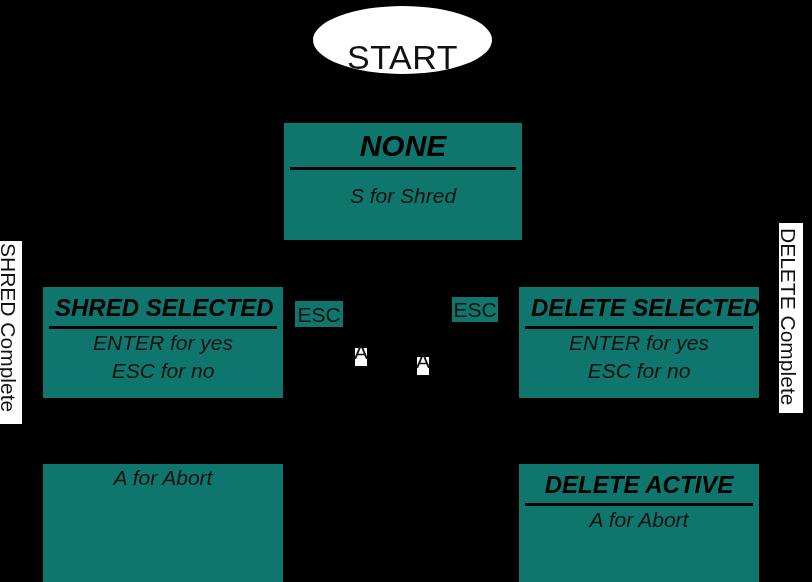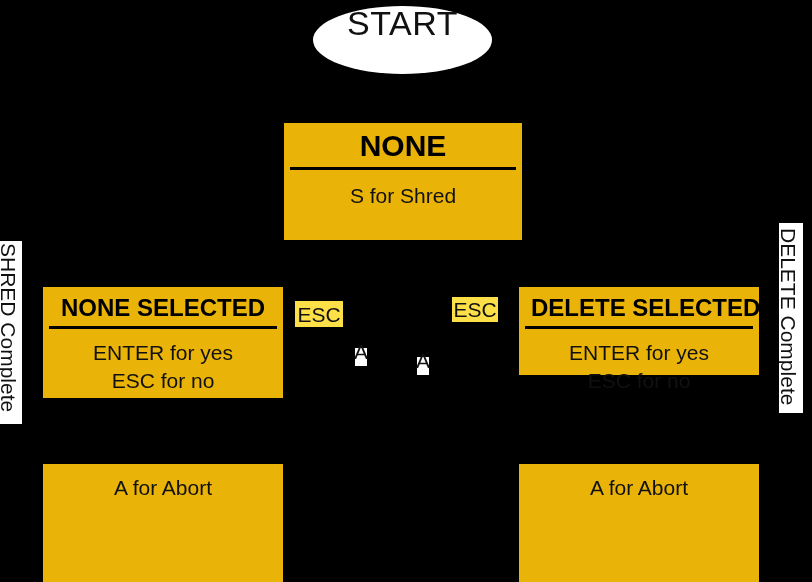--- a/index.html
+++ b/index.html
@@ -22,79 +22,79 @@
   
   .start-node {
     position: absolute;
     left: 313px;
     top: 6px;
     width: 179px;
     height: 68px;
     background: #ffffff;
     border-radius: 50%;
     display: flex;
-    align-items: flex-start;
+    align-items: flex-end;
     justify-content: center;
   }
   .start-label {
     font-size: 34px;
     color: #111111;
     letter-spacing: 0.5px;
     line-height: 1;
   }
 
   
   .state-box {
     position: absolute;
-    background: #eab308;
+    background: #0f766e;
     box-sizing: border-box;
     display: flex;
     flex-direction: column;
+    font-style: italic;
   }
   .state-title {
     font-size: 24px;
     font-weight: bold;
     color: #000000;
     text-align: center;
     padding: 8px 6px 4px 6px;
     border-bottom: 3px solid #000000;
     margin: 0 6px;
     line-height: 1.12;
     white-space: nowrap;
   }
   .state-body {
     flex: 1;
     display: flex;
     flex-direction: column;
     align-items: center;
     justify-content: flex-start;
-    padding-top: 10px;
   }
   .state-line {
     font-size: 21px;
     color: #111111;
     text-align: left;
     line-height: 1.32;
     white-space: nowrap;
   }
 
   
   #box-none          { left: 284px; top: 123px; width: 238px; height: 117px; }
   #box-shred-selected{ left: 43px;  top: 287px; width: 240px; height: 111px; }
-  #box-delete-selected{left: 519px; top: 287px; width: 240px; height: 88px; }
+  #box-delete-selected{left: 519px; top: 287px; width: 240px; height: 111px; }
   #box-shred-active  { left: 43px;  top: 464px; width: 240px; height: 118px; }
   #box-delete-active { left: 519px; top: 464px; width: 240px; height: 118px; }
 
   #box-none .state-title { font-size: 30px; padding-top: 6px; }
   #box-none .state-body  { padding-top: 12px; }
 
   
   .edge-label {
     position: absolute;
-    background: #fde047;
+    background: #0f766e;
     color: #111111;
     font-size: 21px;
     line-height: 1;
     display: flex;
     align-items: center;
     justify-content: center;
     white-space: nowrap;
   }
   #label-esc-left  { left: 295px; top: 301px; width: 48px; height: 26px; }
   #label-esc-right { left: 452px; top: 297px; width: 46px; height: 25px; }
@@ -157,21 +157,21 @@
   </div>
 
   <div class="state-box" id="box-none">
     <div class="state-title">NONE</div>
     <div class="state-body">
       <div class="state-line">S for Shred</div>
     </div>
   </div>
 
   <div class="state-box" id="box-shred-selected">
-    <div class="state-title">NONE SELECTED</div>
+    <div class="state-title">SHRED SELECTED</div>
     <div class="state-body">
       <div class="state-line">ENTER for yes</div>
       <div class="state-line">ESC for no</div>
     </div>
   </div>
 
   <div class="state-box" id="box-delete-selected">
     <div class="state-title">DELETE SELECTED</div>
     <div class="state-body">
       <div class="state-line">ENTER for yes</div>
@@ -179,20 +179,21 @@
     </div>
   </div>
 
   <div class="state-box" id="box-shred-active">
     <div class="state-body">
       <div class="state-line">A for Abort</div>
     </div>
   </div>
 
   <div class="state-box" id="box-delete-active">
+    <div class="state-title">DELETE ACTIVE</div>
     <div class="state-body">
       <div class="state-line">A for Abort</div>
     </div>
   </div>
 
   <div class="edge-label" id="label-esc-left">ESC</div>
   <div class="edge-label" id="label-esc-right">ESC</div>
 
   <div class="edge-label-a" id="label-a-left">
     <span>A</span>

